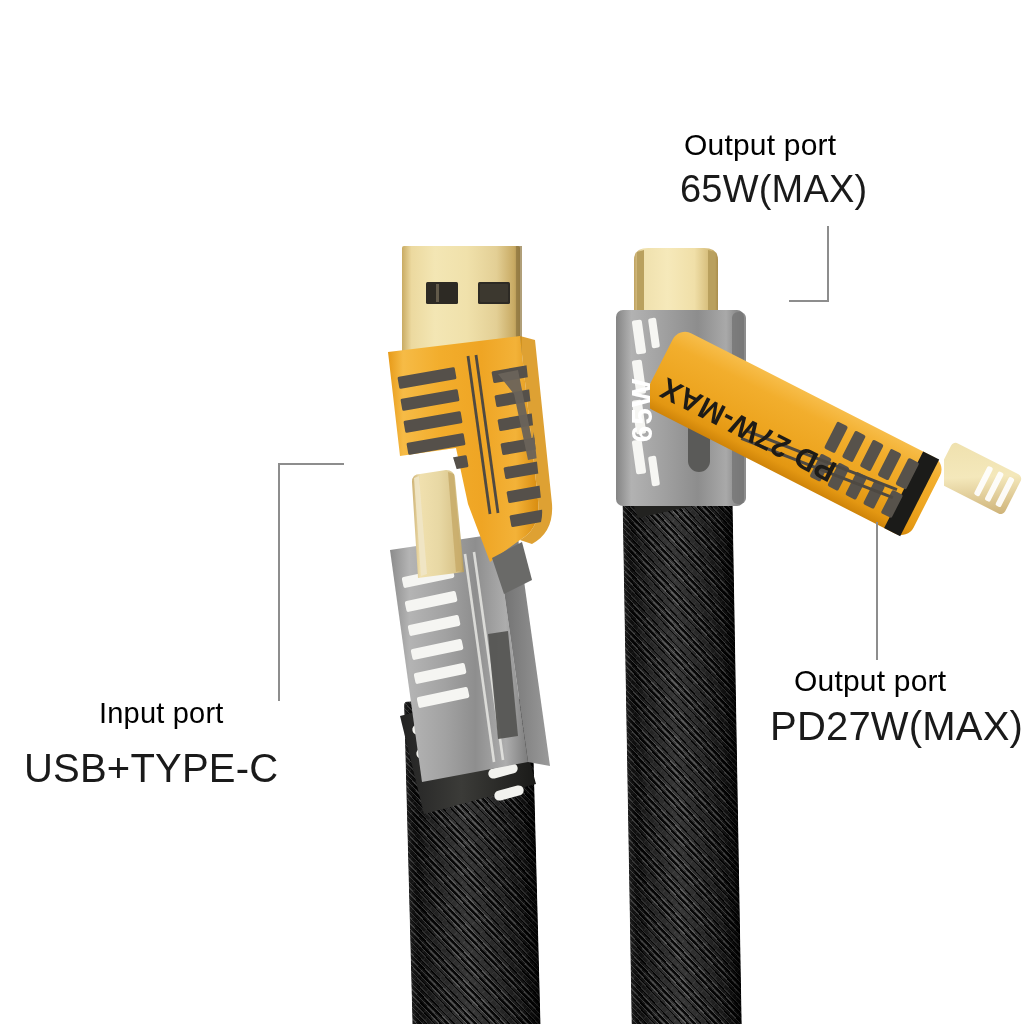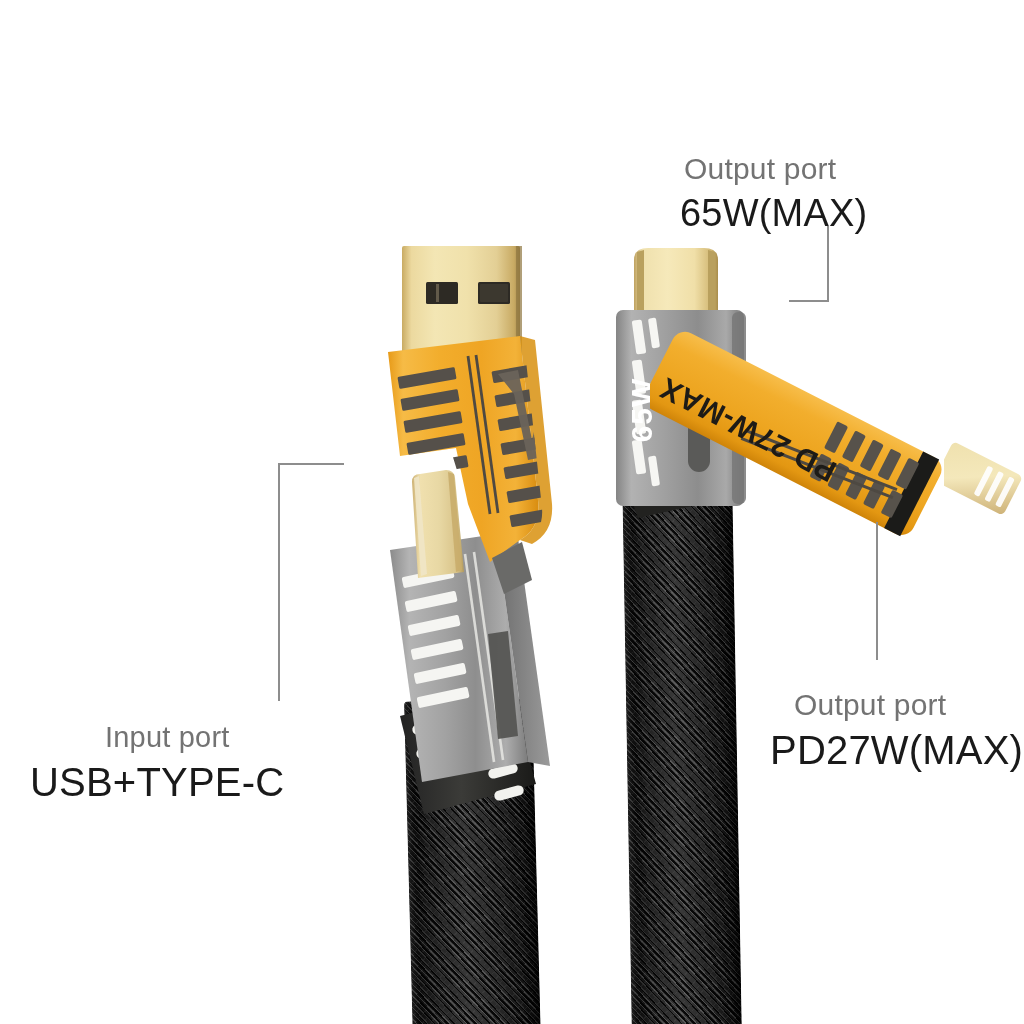--- a/index.html
+++ b/index.html
@@ -7,26 +7,26 @@
     width:1024px;height:1024px;
     background:#ffffff;
     font-family:"Liberation Sans", sans-serif;
     overflow:hidden;
     position:relative;
   }
   #stage{position:absolute;inset:0;width:1024px;height:1024px;}
 
   
   .anno{position:absolute;color:#2c2c2c;white-space:nowrap;}
-  .anno .line1{font-size:30px;font-weight:400;letter-spacing:.2px;color:#737373;margin-top:24px;}
+  .anno .line1{font-size:30px;font-weight:400;letter-spacing:.2px;color:#000000;}
   .anno .line2{font-size:36px;font-weight:400;letter-spacing:.2px;color:#1a1a1a;}
 
-  #anno-input{left:30px;top:697px;text-align:left;}
+  #anno-input{left:24px;top:697px;text-align:left;}
   #anno-input .line1{font-size:29px;padding-left:75px;}
-  #anno-input .line2{font-size:40px;margin-top:6px;}
+  #anno-input .line2{font-size:40px;margin-top:16px;}
 
   #anno-out65{left:680px;top:128px;}
   #anno-out65 .line1{font-size:30px;padding-left:4px;}
   #anno-out65 .line2{font-size:38px;margin-top:6px;}
 
   #anno-outpd{left:770px;top:664px;}
   #anno-outpd .line1{font-size:30px;padding-left:24px;}
   #anno-outpd .line2{font-size:40px;margin-top:6px;}
 
   

